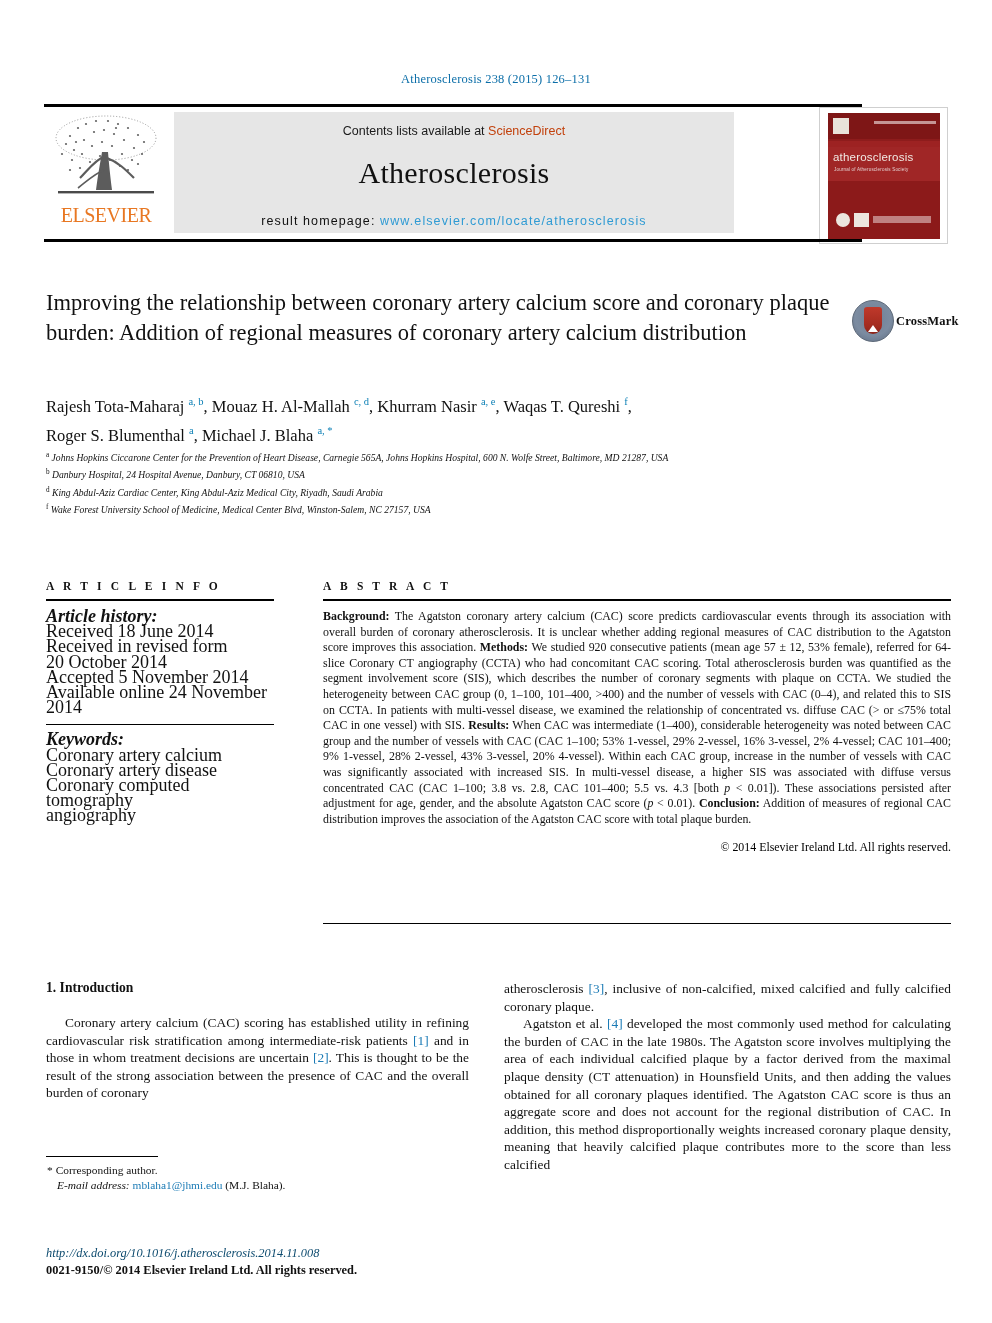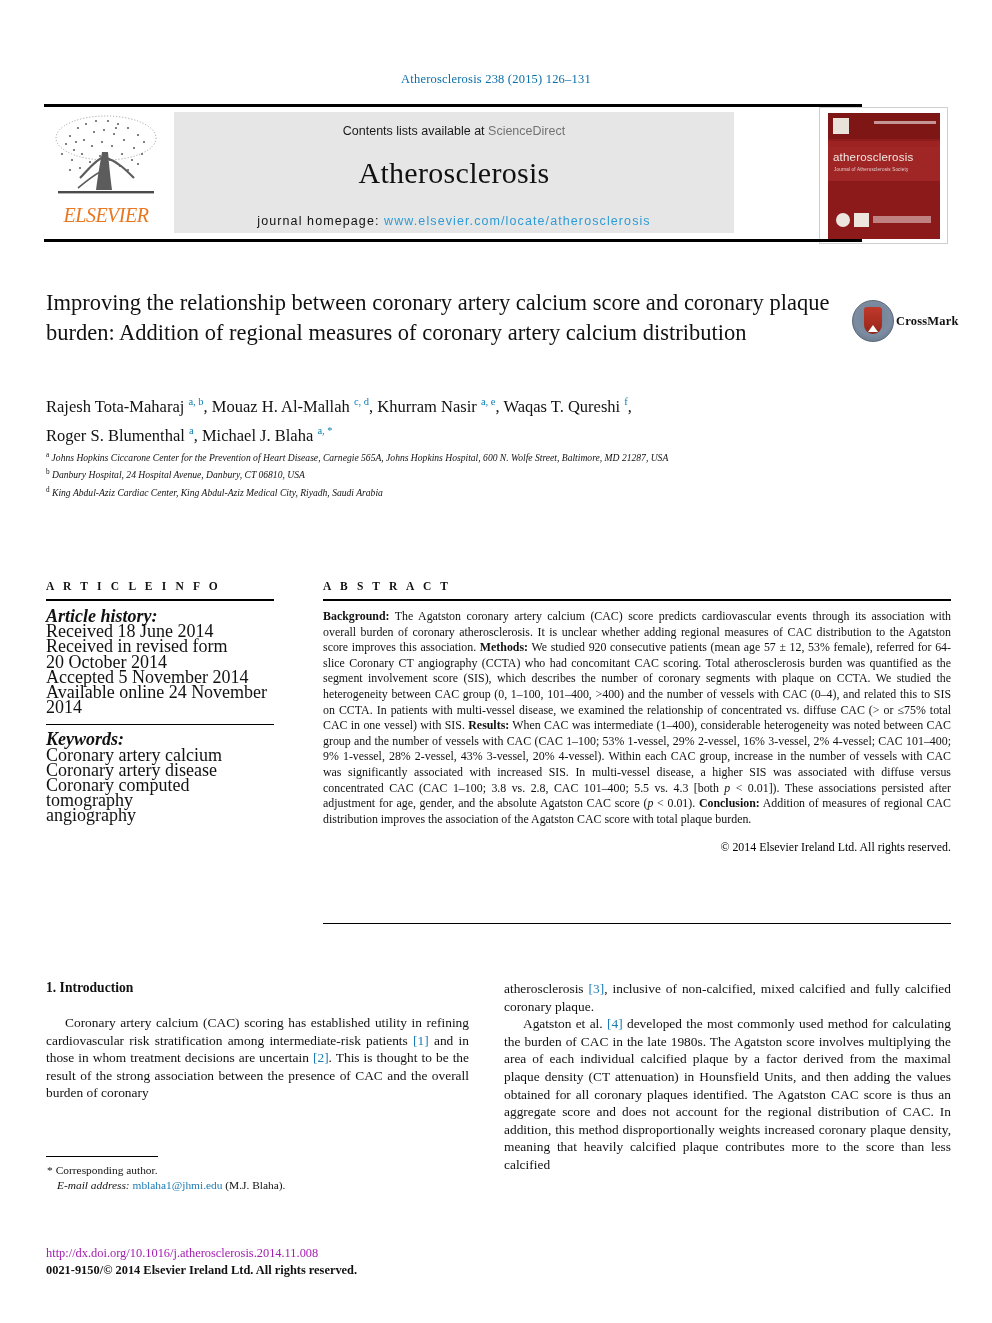--- a/index.html
+++ b/index.html
@@ -70,38 +70,37 @@
   }
   .elsevier-word {
     position: absolute;
     left: 0; top: 92px;
     width: 112px;
     text-align: center;
     font-family: "Liberation Serif", serif;
     font-size: 20px;
     letter-spacing: -0.5px;
     color: #E87722;
-    font-style: italic;
   }
   .contents-box {
     position: absolute;
     left: 130px; top: 5px;
     width: 560px;
     height: 121px;
     background: #e6e6e6;
   }
   .contents-line {
     text-align: center;
     font-family: "Liberation Sans", sans-serif;
     font-size: 12.5px;
     color: #1a1a1a;
     padding-top: 12px;
   }
   .contents-line a, .sd-link {
-    color: #737373;
+    color: #c2410c;
     text-decoration: none;
   }
   .journal-name {
     text-align: center;
     font-family: "Liberation Serif", serif;
     font-size: 30px;
     color: #111;
     margin-top: 18px;
     letter-spacing: .3px;
   }
@@ -354,21 +353,21 @@
   .fn-line a { color: #1a7ab5; text-decoration: none; text-align: center; }
 
   .doi-block {
     position: absolute;
     left: 46px; top: 1245px;
     width: 500px;
     font-family: "Liberation Serif", serif;
     font-size: 12.4px;
     line-height: 16.6px;
   }
-  .doi-link { color: #a21caf; text-decoration: none; }
+  .doi-link { color: #0c4a6e; text-decoration: none; font-style: italic; }
   .issn-line { font-weight: bold; color: #111; }
 </style>
 </head>
 <body>
 
 <div class="page">
 
   <div class="running-head">Atherosclerosis 238 (2015) 126–131</div>
 
   <div class="banner">
@@ -429,21 +428,21 @@
         <div class="elsevier-word">ELSEVIER</div>
       </div>
 
       <div class="contents-box">
         <div class="contents-line">
           <span>Contents lists available at</span>
           <span class="sd-link">ScienceDirect</span>
         </div>
         <div class="journal-name">Atherosclerosis</div>
         <div class="homepage-line">
-          <span>journal homepage:</span>
+          <span>result homepage:</span>
           <span class="url">www.elsevier.com/locate/atherosclerosis</span>
         </div>
       </div>
 
       <div class="cover-thumb">
         <div class="cover-inner">
           <div class="cover-topbar"></div>
           <div class="cover-el"></div>
           <div class="cover-topdots"></div>
           <div class="cover-band"></div>
@@ -473,20 +472,21 @@
 
   <div class="authors">
     <div>Rajesh Tota-Maharaj <sup>a, b</sup>, Mouaz H. Al-Mallah <sup>c, d</sup>, Khurram Nasir <sup>a, e</sup>, Waqas T. Qureshi <sup>f</sup>,</div>
     <div>Roger S. Blumenthal <sup>a</sup>, Michael J. Blaha <sup>a, *</sup></div>
   </div>
 
   <div class="affiliations">
     <p class="aff-row"><sup>a</sup> Johns Hopkins Ciccarone Center for the Prevention of Heart Disease, Carnegie 565A, Johns Hopkins Hospital, 600 N. Wolfe Street, Baltimore, MD 21287, USA</p>
     <p class="aff-row"><sup>b</sup> Danbury Hospital, 24 Hospital Avenue, Danbury, CT 06810, USA</p>
     <p class="aff-row"><sup>d</sup> King Abdul-Aziz Cardiac Center, King Abdul-Aziz Medical City, Riyadh, Saudi Arabia</p>
+    <p class="aff-row"><sup>f</sup> Wake Forest University School of Medicine, Medical Center Blvd, Winston-Salem, NC 27157, USA</p>
   </div>
 
   <div class="info-col">
     <div class="sec-head">A R T I C L E  I N F O</div>
     <div class="rule"></div>
     <div class="info-body">
       <div class="lab">Article history:</div>
       <div>Received 18 June 2014</div>
       <div>Received in revised form</div>
       <div>20 October 2014</div>

